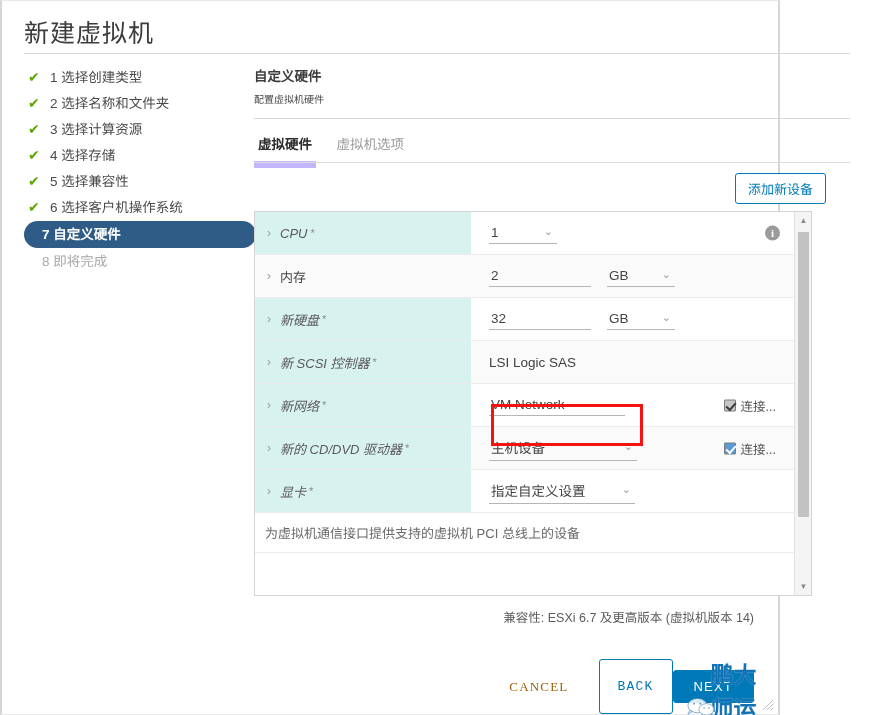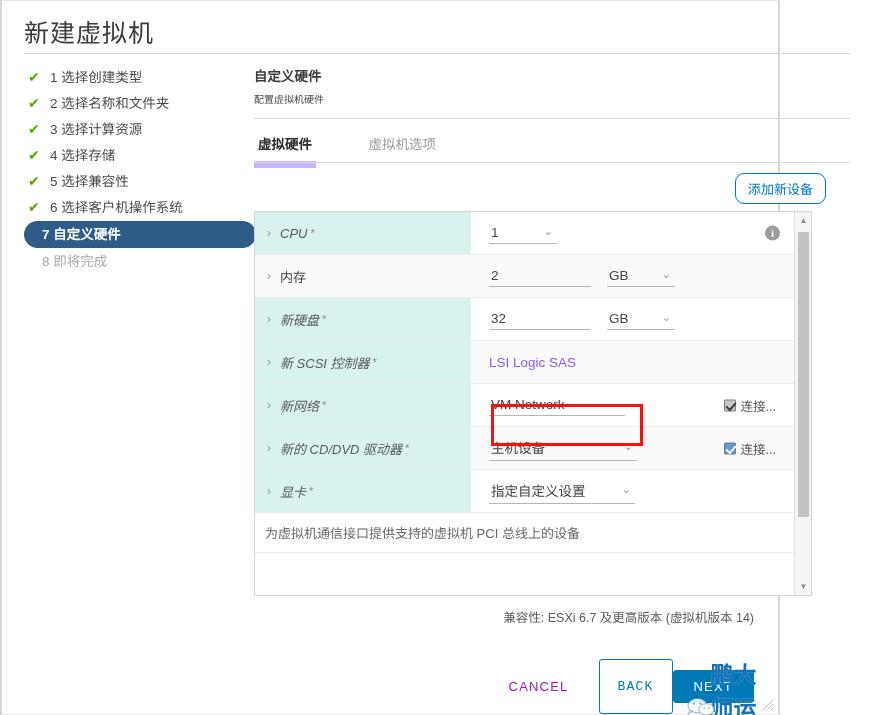--- a/index.html
+++ b/index.html
@@ -63,29 +63,29 @@
   .panel-sub{font-size:10px;color:#4a4a4a;margin-top:6px;}
   .panel-rule{margin-top:12px;width:596px;height:1px;background:#d8d8d8;}
 
   
   .tabs{position:relative;margin-top:14px;height:30px;}
   .tab{
     display:inline-block;font-size:13.5px;padding:0 4px 8px 4px;
     color:#9a9a9a;cursor:pointer;
   }
   .tab.sel{color:#2c2c2c;font-weight:bold;border-bottom:7px solid #c4b5fd;}
-  .tab.second{margin-left:44px;}
+  .tab.second{margin-left:12px;}
   .tabs-rule{position:absolute;left:0;bottom:0;width:596px;height:1px;background:#dcdcdc;}
 
   
   .addrow{position:relative;height:34px;margin-top:10px;}
   .add-btn{
     position:absolute;right:28px;top:0;
     border:1px solid #0079b8;color:#0079b8;background:#fff;
-    font-size:13px;padding:5px 12px;border-radius:9px;cursor:pointer;
+    font-size:13px;padding:5px 12px;border-radius:3px;cursor:pointer;
     font-family:inherit;
   }
 
   
   .hw-wrap{
     position:relative;margin-top:4px;
     width:558px;height:385px;
     border:1px solid #d4d4d4;background:#fff;
     box-sizing:border-box;overflow:hidden;
   }
@@ -128,21 +128,21 @@
   }
   .unit-sel{margin-left:16px;width:44px;}
   .chev{
     position:absolute;right:4px;top:50%;transform:translateY(-60%);
     color:#9a9a9a;font-size:11px;pointer-events:none;
   }
   .cpu-drop{width:44px;}
   .net-drop{width:112px;}
   .cd-drop{width:124px;}
   .gfx-drop{width:122px;}
-  .plain-val{font-size:13.5px;color:#8b5cf6;}
+  .plain-val{font-size:13.5px;color:#404040;}
 
   
   .conn{
     position:absolute;right:18px;top:50%;transform:translateY(-50%);
     display:flex;align-items:center;font-size:12.5px;color:#555;
     white-space:nowrap;cursor:pointer;
   }
   .cbox{
     width:12px;height:12px;margin-right:5px;box-sizing:border-box;
     border:1px solid #7b7b7b;background:#5b9bd5;
@@ -205,22 +205,22 @@
 
   
   .compat{
     position:absolute;right:24px;top:606px;
     font-size:12.5px;color:#5a5a5a;white-space:nowrap;
   }
 
   
   .footer{position:absolute;right:24px;top:658px;display:flex;align-items:center;}
   .btn-cancel{
-    background:transparent;border:0;color:#a21caf;font-size:13px;
-    letter-spacing:1.2px;padding:8px 12px;cursor:pointer;font-family:Liberation Sans, sans-serif;
+    background:transparent;border:0;color:#a16207;font-size:13px;
+    letter-spacing:1.2px;padding:8px 12px;cursor:pointer;font-family:Liberation Serif, serif;
   }
   .btn-back{
     margin-left:18px;background:#fff;border:1px solid #0079b8;color:#0079b8;
     font-size:13px;letter-spacing:1.2px;padding:19px 18px;border-radius:3px;
     cursor:pointer;font-family:Liberation Mono, monospace;
   }
   .btn-next{
     margin-left:0px;background:#0079b8;border:1px solid #0079b8;color:#fff;
     font-size:13px;letter-spacing:1.2px;padding:8px 20px;border-radius:3px;
     cursor:pointer;font-family:inherit;

